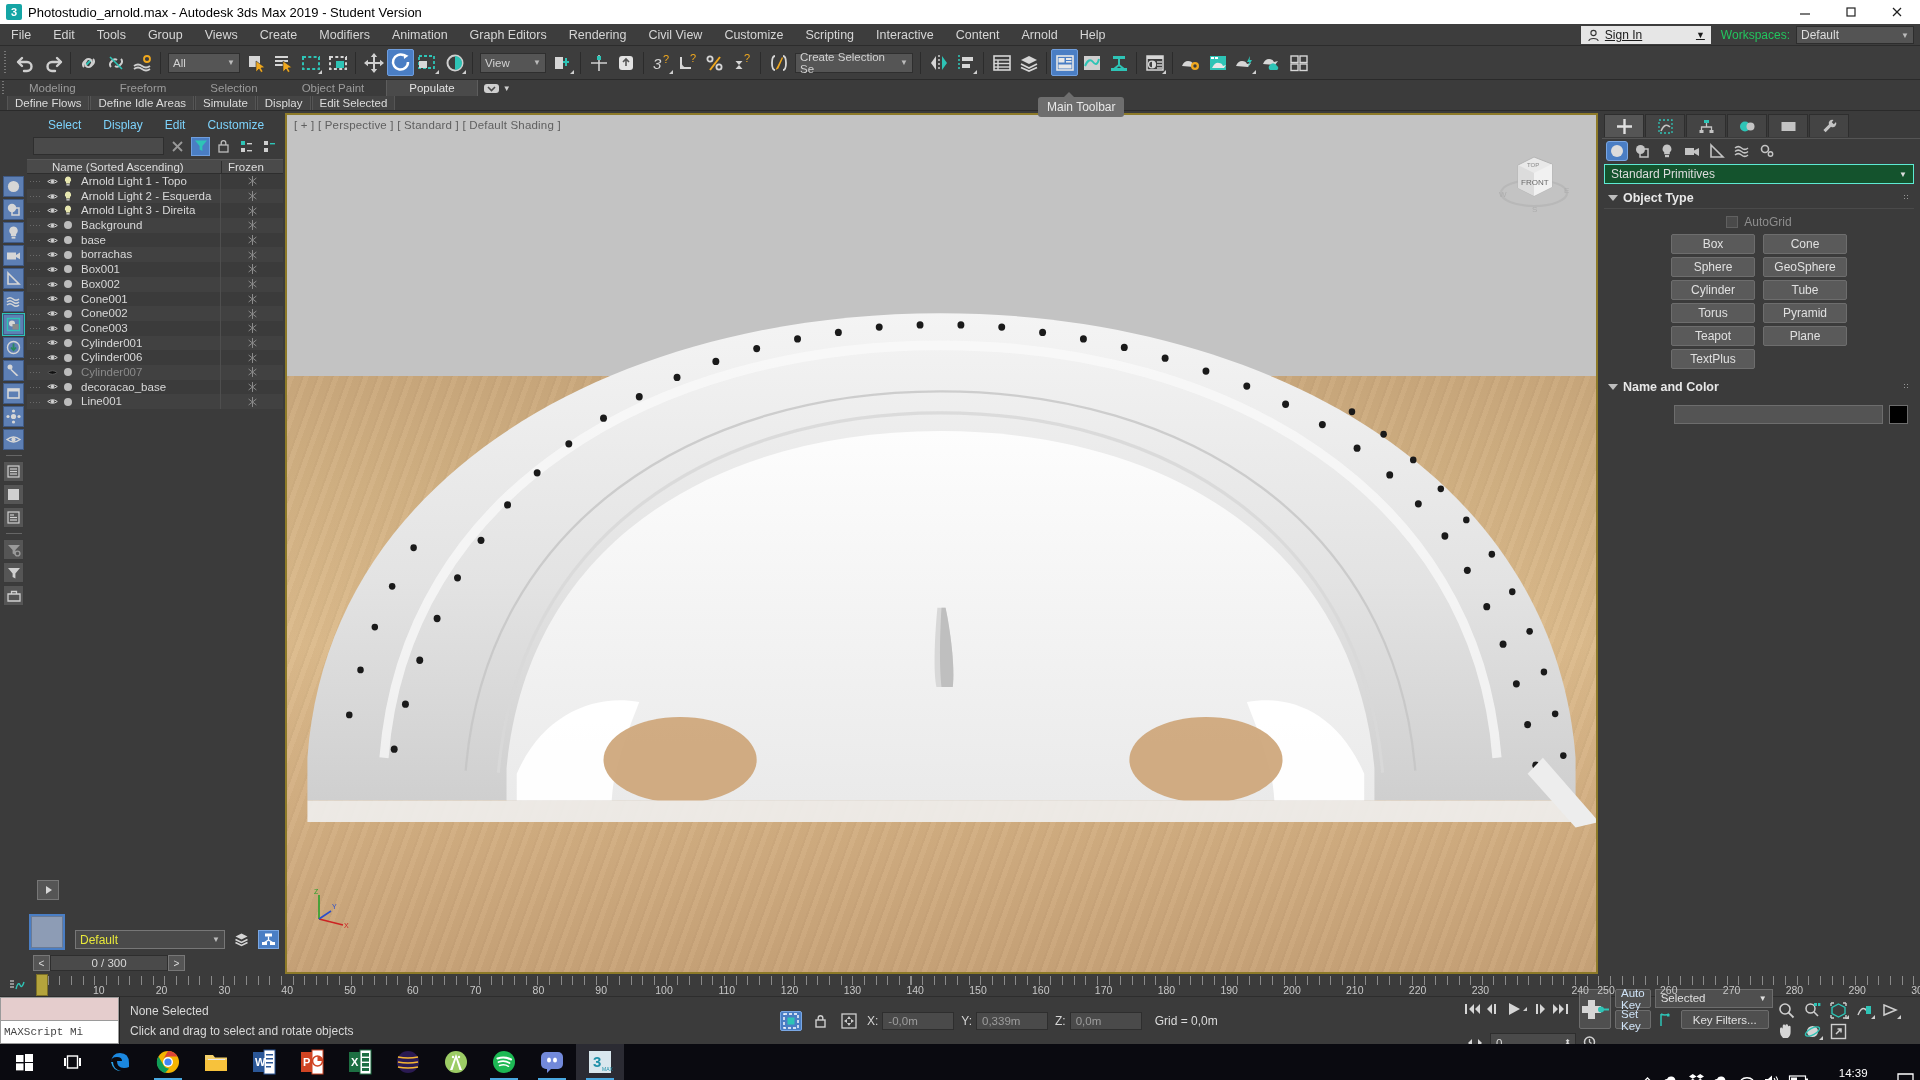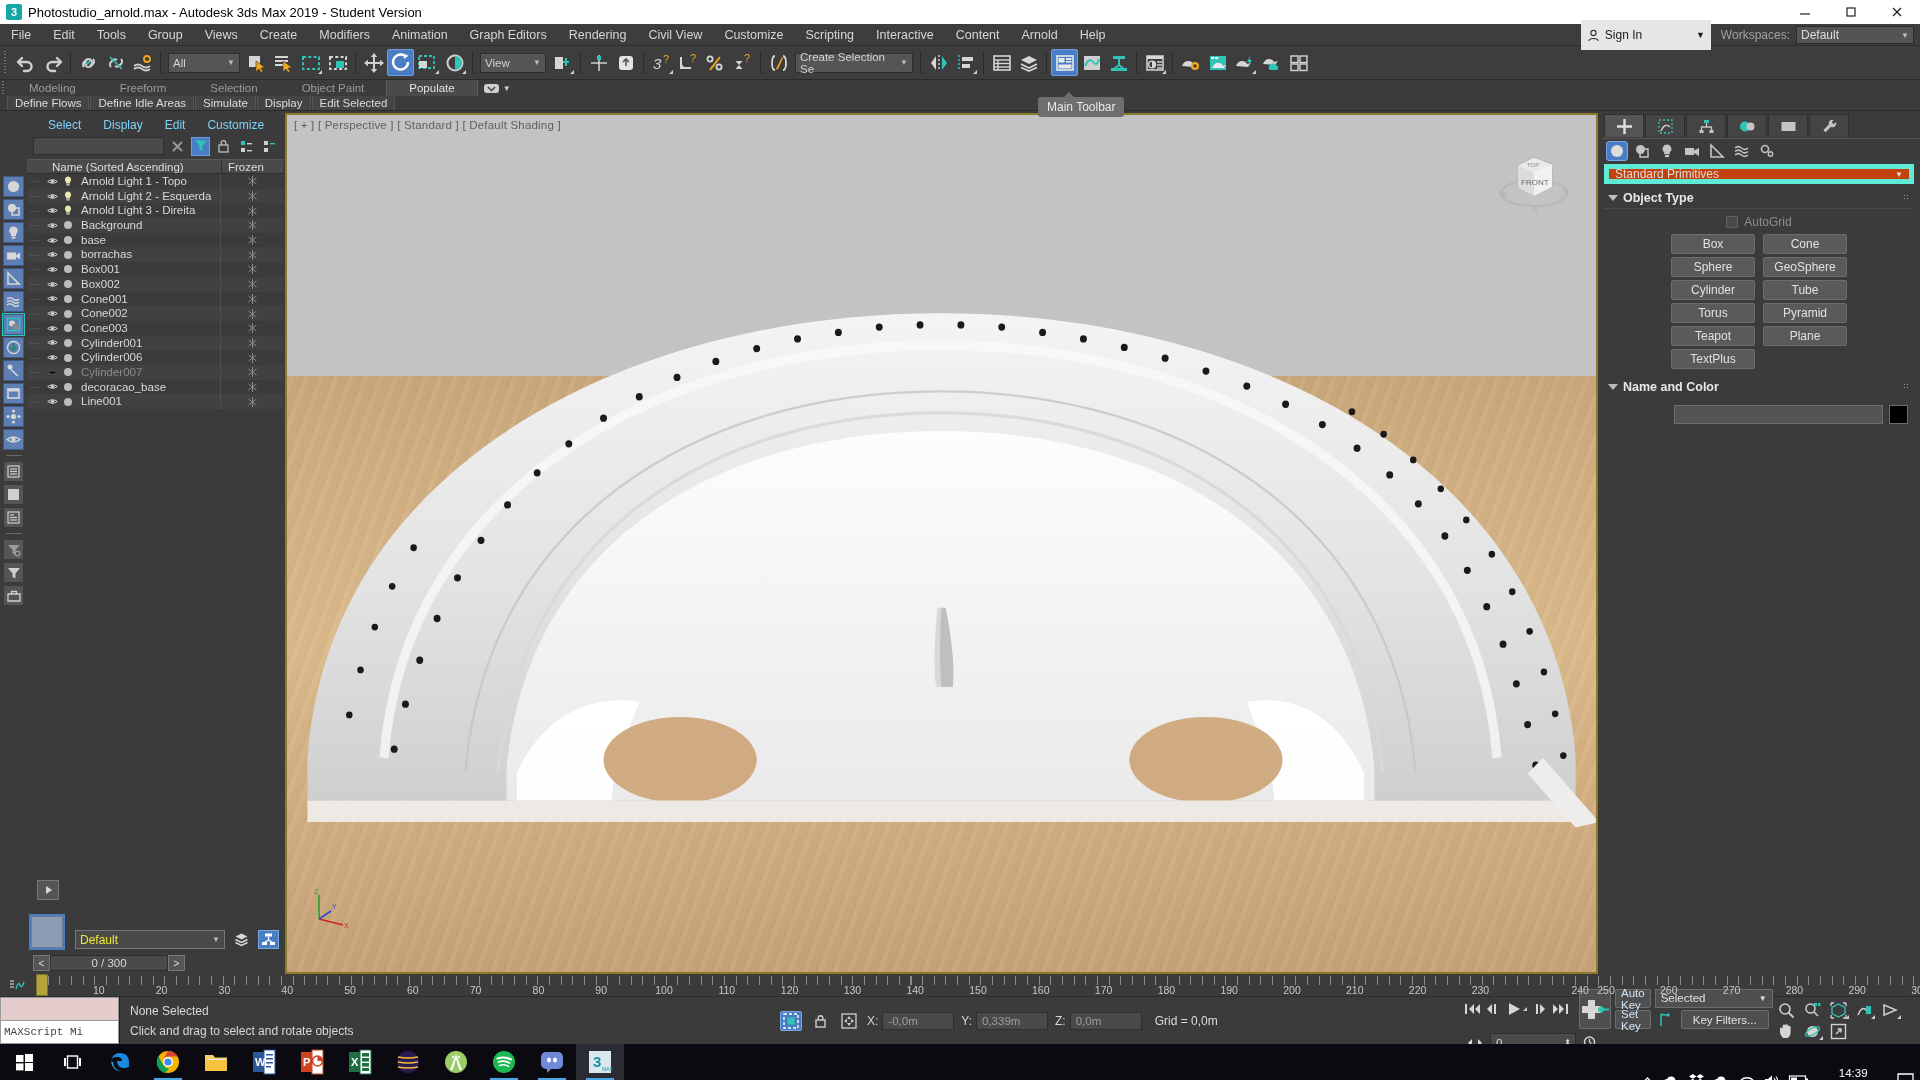--- a/index.html
+++ b/index.html
@@ -28,25 +28,25 @@
   .winbtn svg { display:block; }
 
   
   .menubar {
     height:22px; background:#3d3d3d; display:flex; align-items:center; flex:0 0 22px;
     border-bottom:1px solid #2c2c2c; position:relative;
   }
   .menubar .mi { padding:8px 11px; line-height:22px; font-size:12.5px; color:#d6d6d6; white-space:nowrap;}
   .signin-wrap { position:absolute; right:0; top:0; height:22px; display:flex; align-items:center; }
   .signin {
-    background:#e6e6e6; color:#1a1a1a; height:30px; display:flex; align-items:center;
-    padding:0 6px; font-size:12px; gap:5px; min-width:130px;
+    background:#e6e6e6; color:#1a1a1a; height:18px; display:flex; align-items:center;
+    padding:0 6px; font-size:12px; gap:5px; min-width:130px;text-decoration:underline;
   }
   .signin .caret { margin-left:auto; font-size:9px; }
-  .ws-label { padding:0 6px 0 10px; font-size:12px; color:#a3a3a3;}
+  .ws-label { padding:0 6px 0 10px; font-size:12px; color:#22c55e;}
   .ws-combo {
     background:#545454; border:1px solid #2d2d2d; height:18px; width:118px; display:flex;
     align-items:center; padding:0 4px; font-size:12px; color:#ddd; margin-right:6px;
   }
   .ws-combo .caret { margin-left:auto; font-size:8px; color:#bbb;}
 
   
   .maintoolbar {
     height:34px; background:#3d3d3d; display:flex; align-items:center; flex:0 0 34px;
     border-bottom:1px solid #2a2a2a; padding-left:2px; overflow:hidden;
@@ -151,21 +151,21 @@
   
   .cmdpanel { width:320px; background:#3b3b3b; flex:none; display:flex; flex-direction:column; padding:3px 0 0 2px;}
   .cp-tabs { height:24px; display:flex; gap:1px; padding-left:2px;}
   .cp-tab { width:40px; height:23px; background:#444; display:flex; align-items:center; justify-content:center;
     border:1px solid #2e2e2e; border-bottom:none;}
   .cp-tab.sel { background:#555; }
   .cp-sub { height:24px; display:flex; align-items:center; gap:3px; padding-left:4px; background:#3b3b3b;
     border-top:1px solid #555;}
   .cp-sb { width:22px; height:20px; display:flex; align-items:center; justify-content:center; }
   .cp-sb.on { background:#4a7ec4; border:1px solid #7aa7e3; border-radius:3px;}
-  .cp-combo { margin:2px 6px 2px 2px; height:20px; background:#c2410c; border:5px solid #5eead4;
+  .cp-combo { margin:2px 6px 2px 2px; height:20px; background:#14532d; border:1px solid #5eead4;
     display:flex; align-items:center; padding:0 6px; font-size:12px; color:#ddd;}
   .cp-combo .caret{ margin-left:auto; font-size:8px;}
   .rollout { margin:3px 6px 0 2px; }
   .rollout-h { display:flex; align-items:center; gap:5px; font-size:12.5px; font-weight:bold; color:#e8e8e8;
     padding:2px 0 3px 4px; position:relative;}
   .rollout-h .tri { width:0;height:0;border-left:5px solid transparent;border-right:5px solid transparent;
     border-top:6px solid #bdbdbd;}
   .rollout-h .dots6 { position:absolute; right:4px; top:5px; width:7px; height:7px;
     background-image:radial-gradient(#999 40%,transparent 41%); background-size:3px 3px;}
   .rollout-body { background:#3b3b3b; padding:3px 0 6px 0; border-top:1px solid #4a4a4a;}

